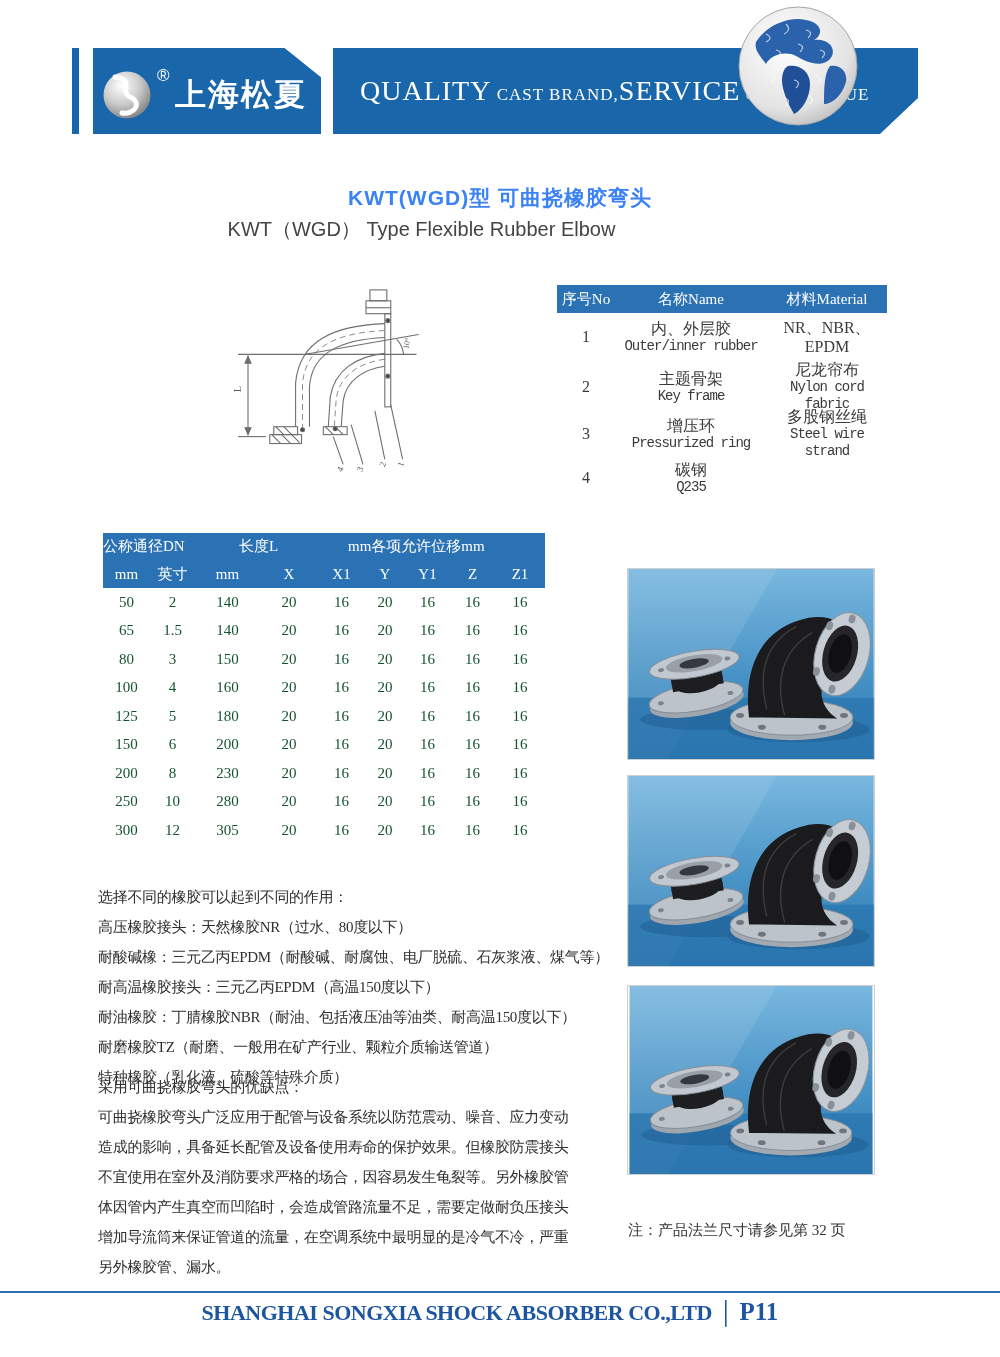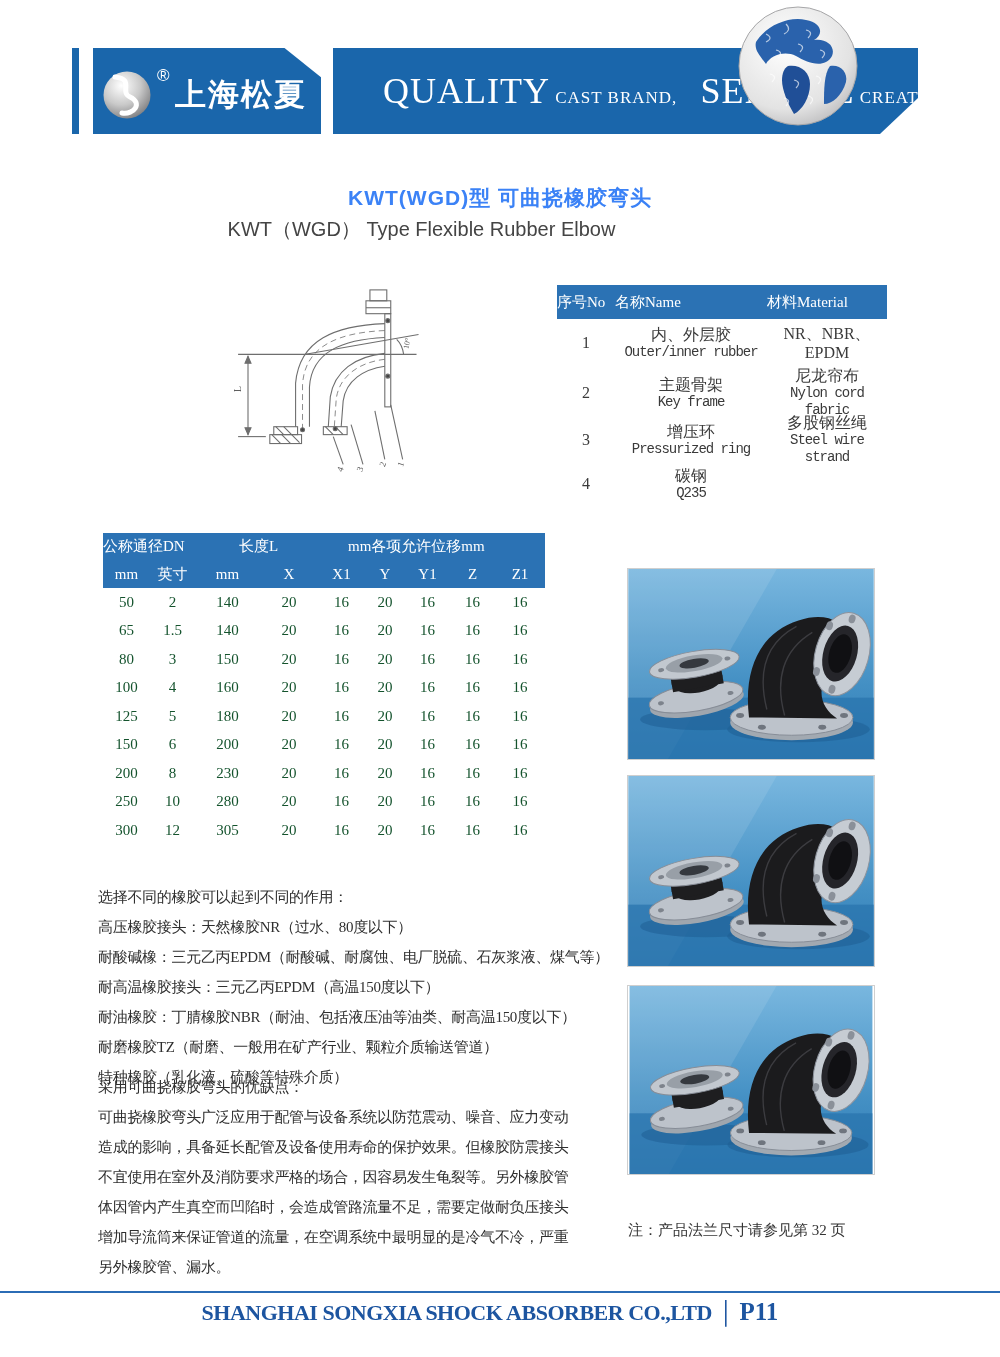--- a/index.html
+++ b/index.html
@@ -17,35 +17,35 @@
   }
   .logo-sphere { position:absolute; left:9px; top:22px; width:50px; height:50px; }
   .reg-mark { position:absolute; left:64px; top:18px; color:#fff; font-size:17px; font-family:"Liberation Sans",sans-serif; }
   .logo-text { position:absolute; left:82px; top:26px; color:#fff; font-size:31px; font-weight:bold; letter-spacing:2px; white-space:nowrap; font-family:"Liberation Sans",sans-serif; }
   .hdr-banner {
     position:absolute; left:333px; top:48px; width:585px; height:86px; background:#1a66ab;
     clip-path:polygon(0 0, 100% 0, 100% 58%, 93.5% 100%, 0 100%);
     display:flex; align-items:center; padding-left:27px; white-space:nowrap;
   }
   .slogan { color:#fff; font-family:"Liberation Serif",serif; }
-  .slogan .big { font-size:36px; letter-spacing:1px;margin-left:23px; }
+  .slogan .big { font-size:28px; letter-spacing:1px; }
   .slogan .small { font-size:17px; letter-spacing:1px; }
   .globe { position:absolute; left:736px; top:4px; width:124px; height:124px; z-index:3; }
   
   .title-zh { position:absolute; left:0; top:184px; width:1000px; text-align:center;
     font-size:21px; font-weight:bold; color:#3b82f6; letter-spacing:1px;
     font-family:"Liberation Sans",sans-serif; }
   .title-en { position:absolute; left:0; top:216px; width:843px; text-align:center;
     font-size:20px; color:#444; font-family:"Liberation Sans",sans-serif; }
   
   .drawing { position:absolute; left:185px; top:278px; width:355px; height:228px; }
   
   .mat-table { position:absolute; left:557px; top:285px; width:330px; }
-  .mat-head { display:grid; grid-template-columns:58px 152px 120px; height:34px;
-    background:#2b72b4; color:#fff; align-items:center; font-size:15px; }
+  .mat-head { display:grid; grid-template-columns:58px 152px 120px; height:28px;
+    background:#2b72b4; color:#fff; align-items:center; text-align:center; font-size:15px; }
   .mat-row { display:grid; grid-template-columns:58px 152px 120px; height:47px; align-items:center; text-align:center; }
   .mat-no { font-size:16px; color:#3a3a3a; }
   .mat-zh { font-size:16px; color:#3a3a3a; line-height:19px; }
   .mat-en { font-size:14px; color:#3a3a3a; line-height:17px; font-family:"Liberation Mono",monospace; letter-spacing:-1px; }
   
   .dim-table { position:absolute; left:103px; top:533px; width:442px; }
   .dim-ghead { display:grid; grid-template-columns:92px 65px 285px; height:27px; background:#2b72b4;
     color:#fff; font-size:15px; align-items:center; text-align:left;gap:44px; }
   .dim-shead { display:grid; grid-template-columns:47px 45px 65px 58px 47px 40px 45px 45px 50px;
     height:28px; background:#2b72b4; color:#fff; font-size:15px; align-items:center; text-align:center; }

